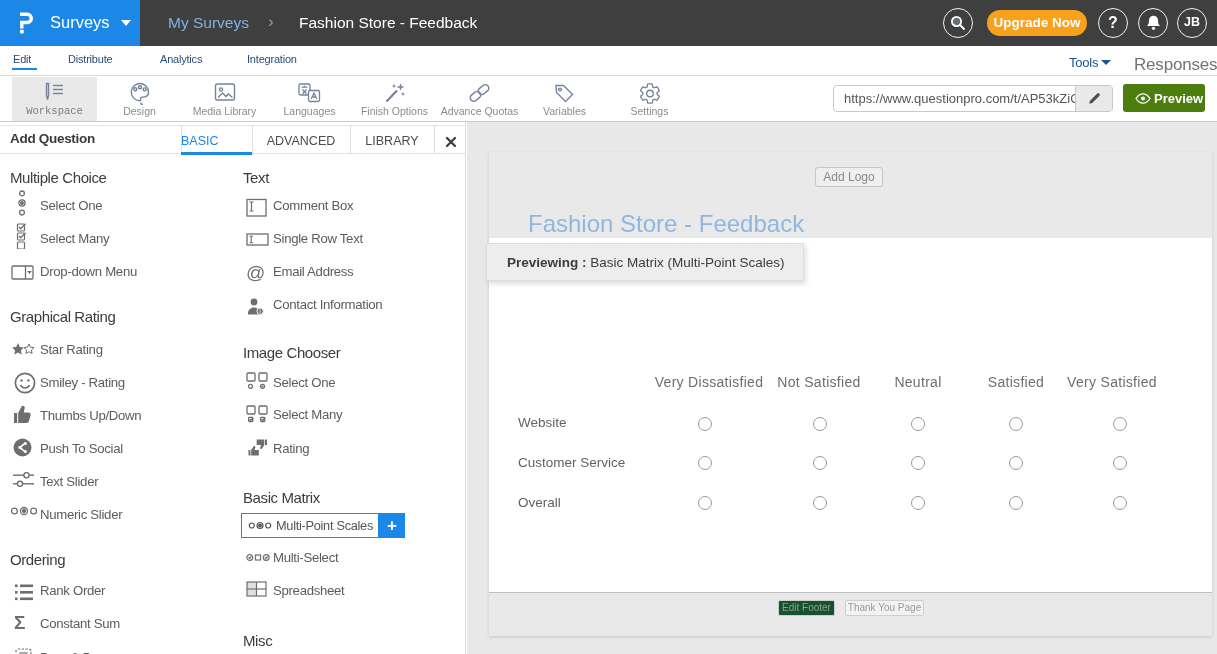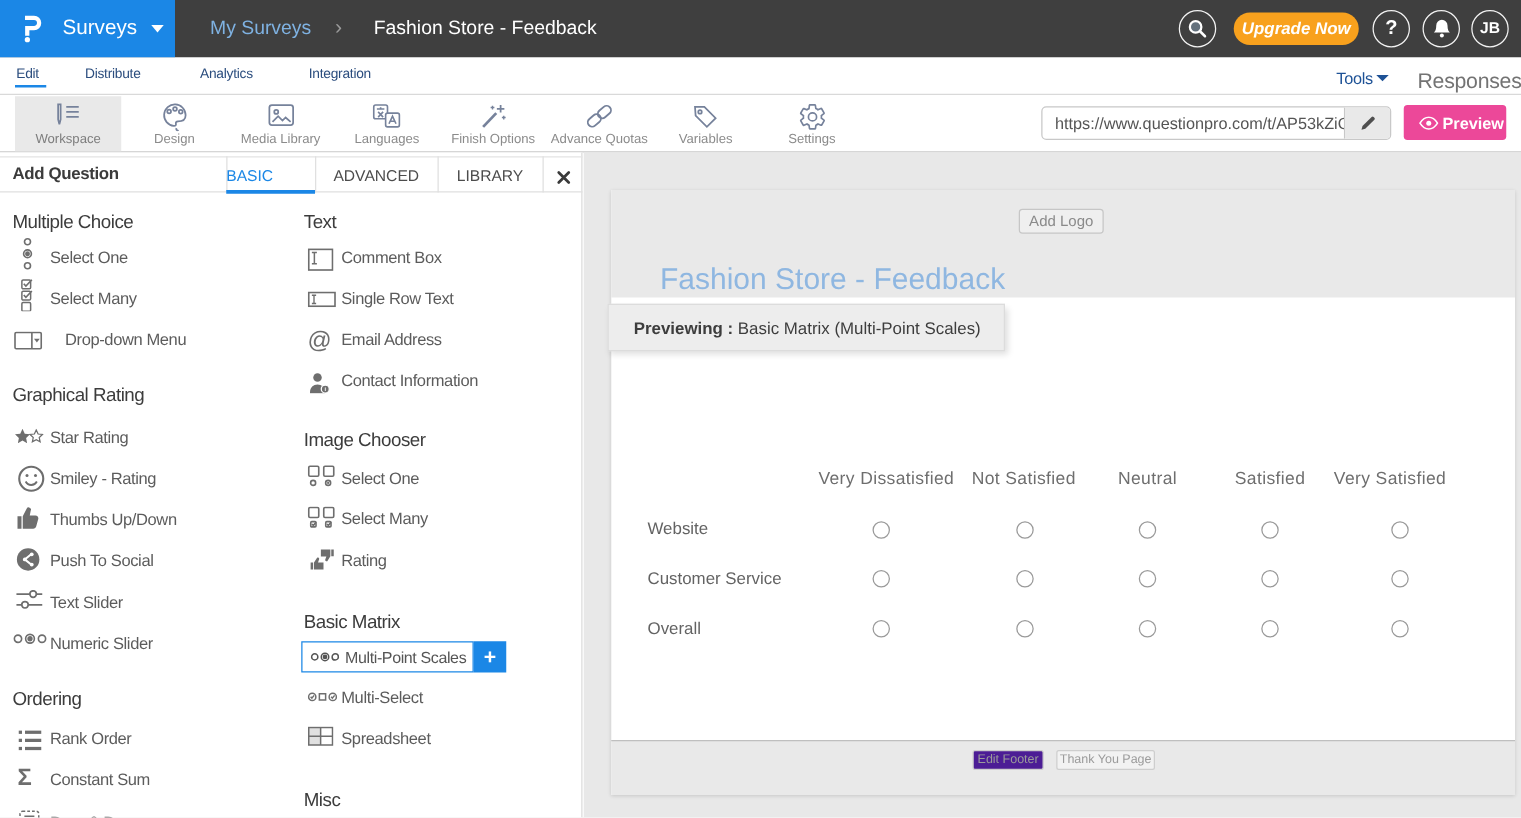--- a/index.html
+++ b/index.html
@@ -42,21 +42,21 @@
   <div class="abs" style="left:168px; top:14px; font-size:15.5px; color:#7fb2e2;">My Surveys</div>
   <div class="abs" style="left:268px; top:12px; font-size:17px; color:#9a9a9a;">›</div>
   <div class="abs" style="left:299px; top:14px; font-size:15.5px; color:#fff;">Fashion Store - Feedback</div>
 
   <div class="circ" style="left:943px;">
     <svg style="margin:5px 0 0 5px;" width="18" height="18" viewBox="0 0 18 18">
       <circle cx="7.5" cy="7.5" r="4.6" fill="#aacdf0" fill-opacity="0.35" stroke="#fff" stroke-width="1.8"></circle>
       <line x1="11" y1="11" x2="15" y2="15" stroke="#fff" stroke-width="2" stroke-linecap="round"></line>
     </svg>
   </div>
-  <div class="abs" style="left:987px; top:9.5px; width:100px; height:26px; background:#f8a11d; border-radius:13px; text-align:center; line-height:26px; color:#fff; font-size:13.5px; font-weight:bold;font-style:italic;">Upgrade Now</div>
+  <div class="abs" style="left:987px; top:9.5px; width:100px; height:26px; background:#f8a11d; border-radius:13px; text-align:center; line-height:26px; color:#fff; font-size:13.5px; font-weight:bold;">Upgrade Now</div>
   <div class="circ" style="left:1098px; text-align:center; line-height:27px; color:#fff; font-size:16px; font-weight:bold;">?</div>
   <div class="circ" style="left:1138px;">
     <svg style="margin:5px 0 0 5.5px;" width="17" height="18" viewBox="0 0 17 18">
       <path d="M8.5 1.8a4.5 4.5 0 0 0-4.5 4.5c0 3.3-.9 4.7-1.9 5.7h12.8c-1-1-1.9-2.4-1.9-5.7A4.5 4.5 0 0 0 8.5 1.8z" fill="#fff"></path>
       <circle cx="8.5" cy="14.3" r="1.6" fill="#fff"></circle>
     </svg>
   </div>
   <div class="circ" style="left:1177px; text-align:center; line-height:27px; color:#fff; font-size:12.5px; font-weight:bold;">JB</div>
 </div>
 
@@ -72,21 +72,21 @@
 </div>
 
 <div id="toolbar">
   <div class="tile" style="left:12px; background:#e9e9e9;">
     <svg width="26" height="22" viewBox="0 0 26 22" fill="none" stroke="#76829b" stroke-width="1.4">
       <path d="M6.5 1.5 v12 l-1 4 -1-4 v-12 z"></path>
       <line x1="11" y1="3.5" x2="21" y2="3.5"></line>
       <line x1="11" y1="7.5" x2="21" y2="7.5"></line>
       <line x1="11" y1="11.5" x2="21" y2="11.5"></line>
     </svg>
-    <div class="lbl" style="color:#7d7d7d;">Workspace</div>
+    <div class="lbl" style="color:#7d7d7d;font-family:Liberation Mono, monospace;">Workspace</div>
   </div>
   <div class="tile" style="left:97px;">
     <svg width="24" height="23" viewBox="0 0 24 23" fill="none" stroke="#76829b" stroke-width="1.4">
       <path d="M20.5 10.2a8.6 8.6 0 1 0-9.5 8.5c1.5.1 2-.6 1.7-1.6-.3-1.1.3-2 1.6-2 2 0 6.2-.3 6.2-4.9z"></path>
       <circle cx="7.3" cy="7.2" r="1.5"></circle>
       <circle cx="12" cy="5.2" r="1.5"></circle>
       <circle cx="16.6" cy="7.4" r="1.5"></circle>
       <path d="M13.2 20.5c-.6 1.4.7 2.4 1.6 1.5"></path>
     </svg>
     <div class="lbl">Design</div>
@@ -142,21 +142,21 @@
   </div>
 
   <div class="abs" style="left:833px; top:8px; width:280px; height:27px; background:#fff; border:1px solid #c8c8c8; border-radius:4px;">
     <div class="abs" style="left:10px; top:5px; width:233px; overflow:hidden; font-size:13px; color:#555; white-space:nowrap;">https://www.questionpro.com/t/AP53kZiOC4</div>
     <div class="abs" style="right:0; top:0; width:37px; height:25px; background:#e9e9e9; border-left:1px solid #c8c8c8; border-radius:0 3px 3px 0;">
       <svg style="margin:5px 0 0 11px;" width="15" height="15" viewBox="0 0 15 15">
         <path d="M2.2 12.8l.8-3 7.3-7.3a1.15 1.15 0 0 1 1.6 0l.6.6a1.15 1.15 0 0 1 0 1.6L5.2 12z" fill="#4f4f4f"></path>
       </svg>
     </div>
   </div>
-  <div class="abs" style="left:1123px; top:7px; width:82px; height:28px; background:#ec4899; border-radius:3px; color:#fff;">
+  <div class="abs" style="left:1123px; top:7px; width:82px; height:28px; background:#4d7c0f; border-radius:3px; color:#fff;">
     <svg class="abs" style="left:12px; top:9px;" width="16" height="11" viewBox="0 0 16 11">
       <path d="M1 5.5S4 .8 8 .8s7 4.7 7 4.7-3 4.7-7 4.7S1 5.5 1 5.5z" fill="none" stroke="#fff" stroke-width="1.3"></path>
       <circle cx="8" cy="5.5" r="2" fill="#fff"></circle>
     </svg>
     <div class="abs" style="left:31px; top:7px; font-size:13px; font-weight:bold;">Preview</div>
   </div>
 </div>
 
 <div id="sidebar">
 
@@ -191,21 +191,21 @@
       <path d="M3 13l1.7 1.8L9.5 9.8" stroke-width="1.3"></path>
     <rect x="1.5" y="19" width="7" height="7" rx="1"></rect>
   </svg>
   <div class="sitem" style="left:40px; top:111px;">Select Many</div>
 
   <svg class="abs" style="left:11px; top:143px;" width="23" height="15" viewBox="0 0 23 15" fill="none" stroke="#6e6e6e" stroke-width="1.3">
     <rect x="1" y="1" width="21" height="13" rx="1"></rect>
     <line x1="14.5" y1="1" x2="14.5" y2="14"></line>
     <path d="M16.2 6l2.3 3 2.3-3z" fill="#6e6e6e" stroke="none"></path>
   </svg>
-  <div class="sitem" style="left:52px; top:144px;">Drop-down Menu</div>
+  <div class="sitem" style="left:40px; top:144px;">Drop-down Menu</div>
 
   <div class="shead" style="left:10px; top:187px;">Graphical Rating</div>
 
   <svg class="abs" style="left:12px; top:221px;" width="23" height="12" viewBox="0 0 23 12">
     <path d="M6 0l1.8 3.9 4.2.5-3.1 2.9.8 4.2L6 9.4 2.3 11.5l.8-4.2L0 4.4l4.2-.5z" fill="#6e6e6e"></path>
     <path d="M17 1l1.5 3.2 3.5.4-2.6 2.4.7 3.5-3.1-1.8-3.1 1.8.7-3.5-2.6-2.4 3.5-.4z" fill="none" stroke="#6e6e6e"></path>
   </svg>
   <div class="sitem" style="left:40px; top:222px;">Star Rating</div>
 
   <svg class="abs" style="left:14px; top:250px;" width="22" height="22" viewBox="0 0 22 22" fill="none" stroke="#6e6e6e">
@@ -385,20 +385,20 @@
     <div class="abs" style="left:422px; top:304px; width:14px; height:14px; border:1.5px solid #9a9a9a; border-radius:50%;"></div>
     <div class="abs" style="left:520px; top:304px; width:14px; height:14px; border:1.5px solid #9a9a9a; border-radius:50%;"></div>
     <div class="abs" style="left:624px; top:304px; width:14px; height:14px; border:1.5px solid #9a9a9a; border-radius:50%;"></div>
     <div class="abs" style="left:209px; top:344px; width:14px; height:14px; border:1.5px solid #9a9a9a; border-radius:50%;"></div>
     <div class="abs" style="left:324px; top:344px; width:14px; height:14px; border:1.5px solid #9a9a9a; border-radius:50%;"></div>
     <div class="abs" style="left:422px; top:344px; width:14px; height:14px; border:1.5px solid #9a9a9a; border-radius:50%;"></div>
     <div class="abs" style="left:520px; top:344px; width:14px; height:14px; border:1.5px solid #9a9a9a; border-radius:50%;"></div>
     <div class="abs" style="left:624px; top:344px; width:14px; height:14px; border:1.5px solid #9a9a9a; border-radius:50%;"></div>
 
     <div class="abs" style="left:0; top:440px; width:723px; height:44px; background:#e9e9e9; border-top:1.5px solid #bfbfbf;"></div>
-    <div class="abs" style="left:289px; top:447.5px; width:57px; height:16px; background:#4c1d95; border:1px solid #cecece; border-radius:2px; text-align:center; line-height:14px; font-size:10px; color:#9b9b9b;">Edit Footer</div>
+    <div class="abs" style="left:289px; top:447.5px; width:57px; height:16px; background:#14532d; border:1px solid #cecece; border-radius:2px; text-align:center; line-height:14px; font-size:10px; color:#9b9b9b;">Edit Footer</div>
     <div class="abs" style="left:356px; top:447.5px; width:79px; height:16px; background:#f2f2f2; border:1px solid #cecece; border-radius:2px; text-align:center; line-height:14px; font-size:10px; color:#9b9b9b;">Thank You Page</div>
   </div>
 
   <div class="abs" style="left:19px; top:121px; width:318px; height:38px; background:#ededed; border:1px solid #dcdcdc; box-shadow:2px 3px 5px rgba(0,0,0,0.13);">
     <div class="abs" style="left:20px; top:11px; font-size:13.5px; color:#3d3d3d;"><b>Previewing :</b> Basic Matrix (Multi-Point Scales)</div>
   </div>
 </div>
 
 </body></html>

